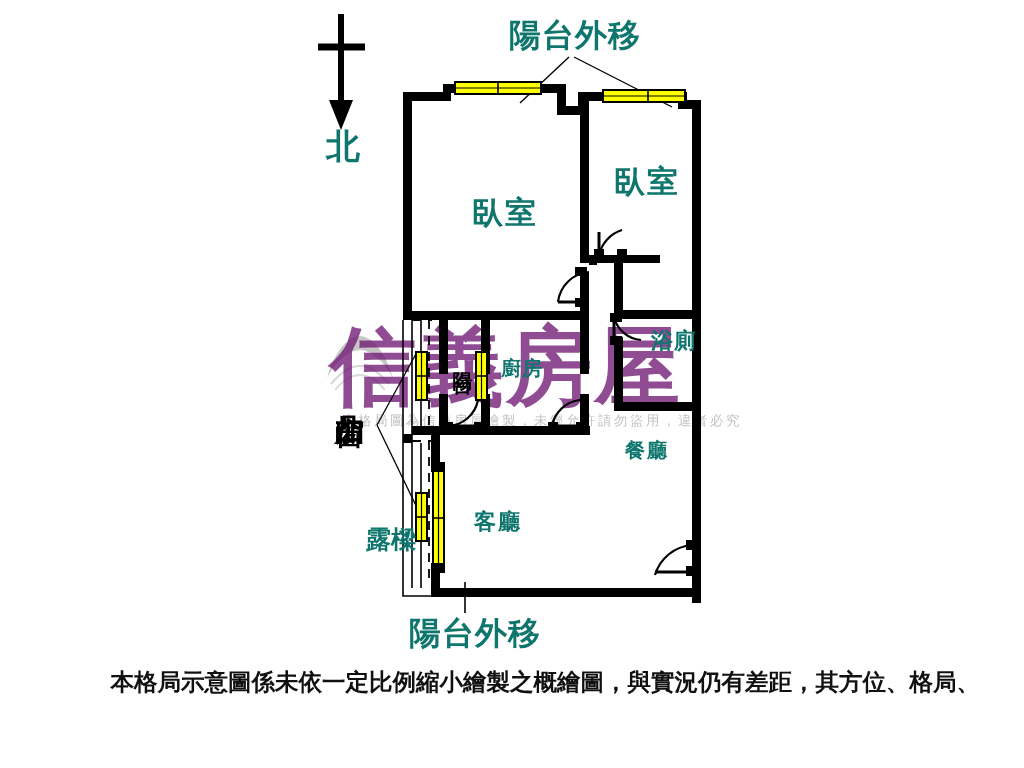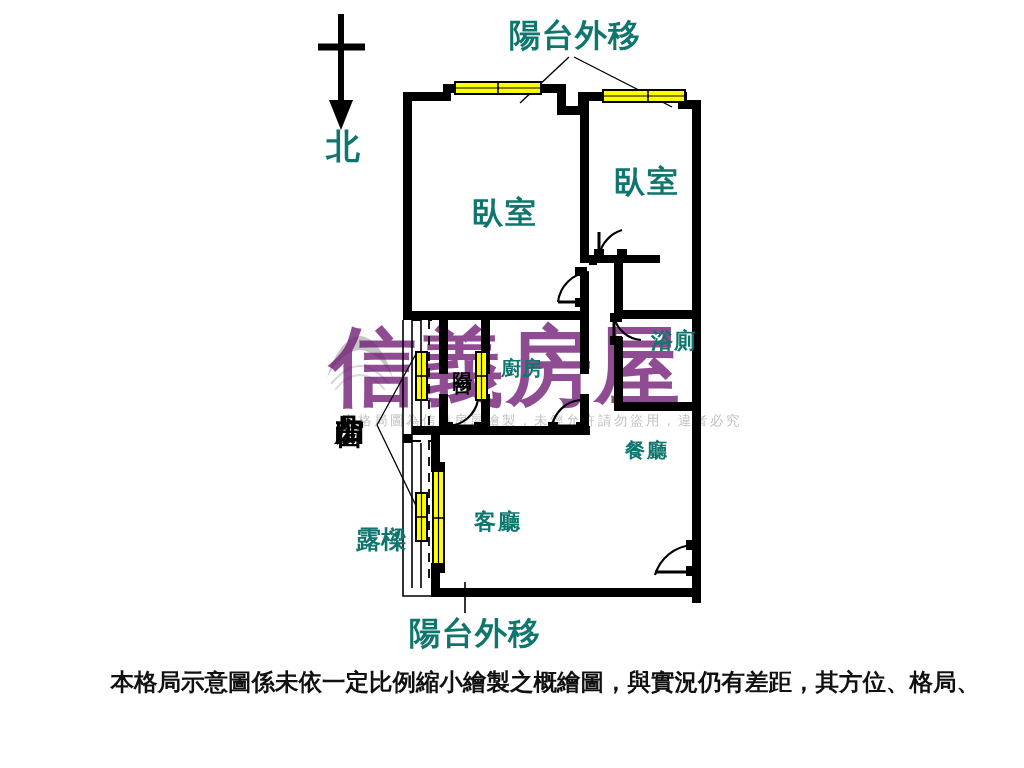--- a/index.html
+++ b/index.html
@@ -301,21 +301,21 @@
   </svg>
 
   <div class="txt" style="left:326px; top:130px; font-size:34px;">北</div>
 
   <div class="txt" style="left:509px; top:19px; font-size:32px; letter-spacing:1px;">陽台外移</div>
 
   <div class="txt" style="left:409px; top:617px; font-size:32px; letter-spacing:1px;">陽台外移</div>
 
   <div class="vtxt" style="left:334px; top:390px; font-size:30px;">加凸窗</div>
 
-  <div class="txt" style="left:356px; top:527px; font-size:25px;">露樑</div>
+  <div class="txt" style="left:366px; top:527px; font-size:25px;">露樑</div>
 
   <div class="txt" style="left:472px; top:197px; font-size:31px; letter-spacing:2px;">臥室</div>
 
   <div class="txt" style="left:614px; top:166px; font-size:31px; letter-spacing:2px;">臥室</div>
 
   <div class="txt" style="left:651px; top:330px; font-size:22px; letter-spacing:1px;">浴廁</div>
 
   <div class="vtxt" style="left:452px; top:357px; font-size:20px;">陽台</div>
 
   <div class="txt" style="left:501px; top:358px; font-size:20px; letter-spacing:1px;">廚房</div>

